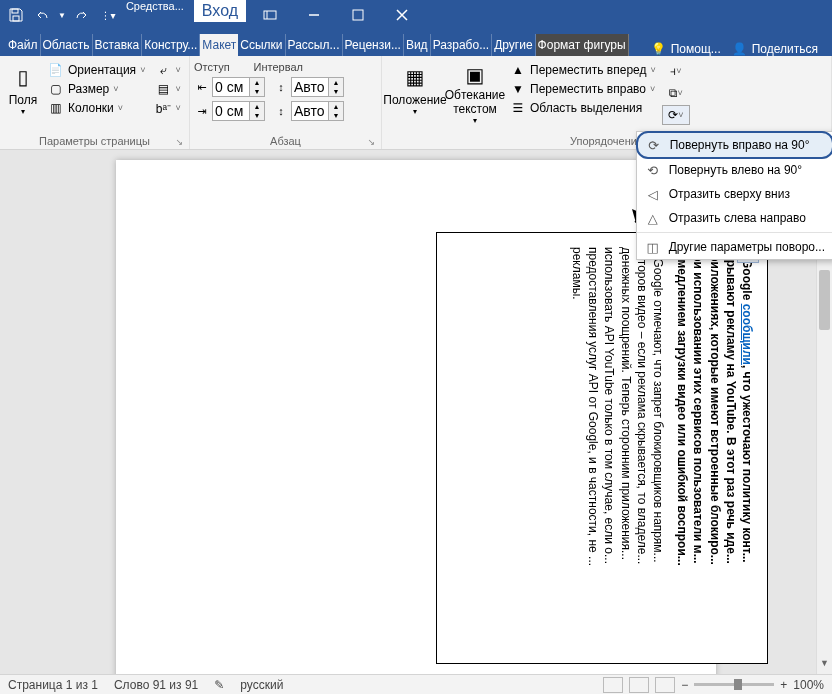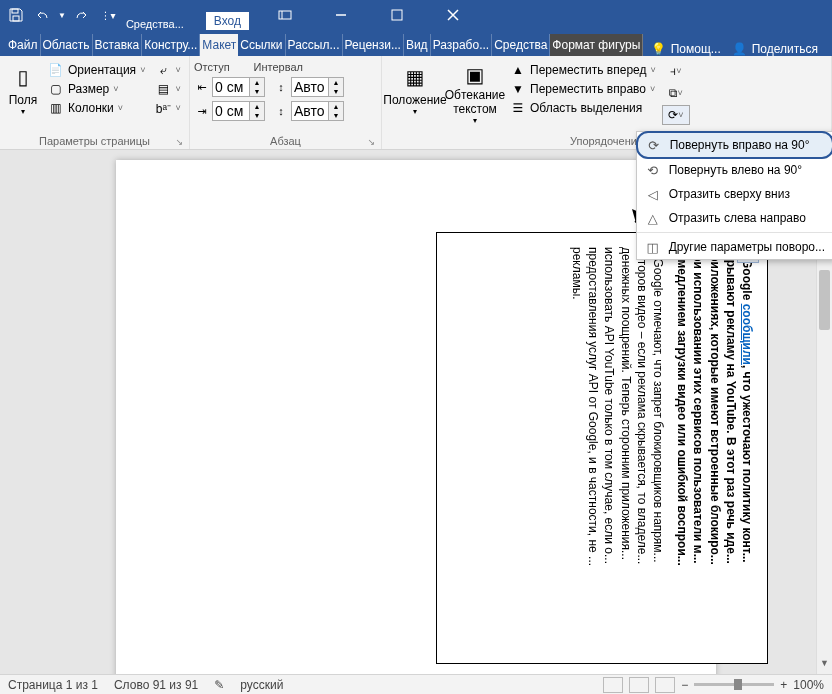--- a/index.html
+++ b/index.html
@@ -1,22 +1,22 @@
 <!DOCTYPE html>
 <html><head>
 <meta charset="utf-8">
 <style>
 *{box-sizing:border-box;margin:0;padding:0;font-family:"Segoe UI",Tahoma,sans-serif;font-size:12px;-webkit-font-smoothing:antialiased}
 body{width:832px;height:694px;background:#fff;overflow:hidden;position:relative}
 .titlebar{height:30px;background:#2b579a;color:#fff;display:flex;align-items:center;padding:0 4px}
 .qat{display:flex;align-items:center;gap:2px}
 .qat-btn{width:24px;height:24px;display:flex;align-items:center;justify-content:center;cursor:pointer}
 .title-center{flex:1;text-align:center;font-size:12px}
-.title-right{display:flex;align-items:flex-end;gap:16px}
-.vhod{background:#fff;color:#2b579a;padding:2px 8px;font-size:12px}
+.title-right{display:flex;align-items:flex-start;gap:4px}
+.vhod{background:#fff;color:#2b579a;padding:2px 8px;font-size:16px}
 .win-btn{width:40px;height:30px;display:flex;align-items:center;justify-content:center;cursor:pointer}
 .tabs{height:26px;background:#2b579a;display:flex;align-items:flex-end;padding:0 6px;color:#fff}
 .tab{padding:4px 2px;font-size:12px;cursor:pointer;border-right:1px solid rgba(255,255,255,.25)}
 .tab.active{background:#f3f3f3;color:#2b579a;border-right:none}
 .tab.format{background:#4a4a4a}
 .help-area{margin-left:auto;display:flex;align-items:center;gap:12px;padding:0 8px}
 .help-area span{display:flex;align-items:center;gap:4px;font-size:12px;cursor:pointer}
 .ribbon{height:94px;background:#f3f3f3;border-bottom:1px solid #d4d4d4;display:flex;position:relative}
 .group{border-right:1px solid #e1e1e1;display:flex;flex-direction:column;padding:3px 4px 0}
 .group-body{flex:1;display:flex;align-items:flex-start;gap:2px}
@@ -116,21 +116,21 @@
   <div class="tab">Файл</div>
   <div class="tab">Область</div>
   <div class="tab">Вставка</div>
   <div class="tab">Констру...</div>
   <div class="tab active">Макет</div>
   <div class="tab">Ссылки</div>
   <div class="tab">Рассыл...</div>
   <div class="tab">Рецензи...</div>
   <div class="tab">Вид</div>
   <div class="tab">Разрабо...</div>
-  <div class="tab">Средства</div>
+  <div class="tab">Другие</div>
   <div class="tab format">Формат фигуры</div>
   <div class="help-area">
     <span>💡 <span>Помощ...</span></span>
     <span>👤 <span>Поделиться</span></span>
   </div>
 </div>
 
 <div class="ribbon">
   <div class="group" style="width:190px">
     <div class="group-body">

